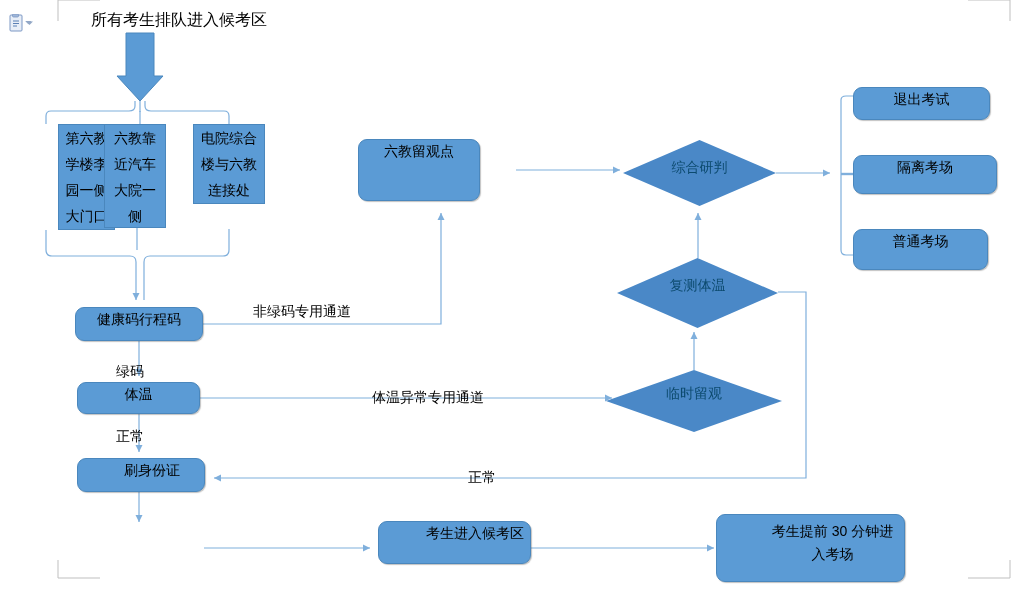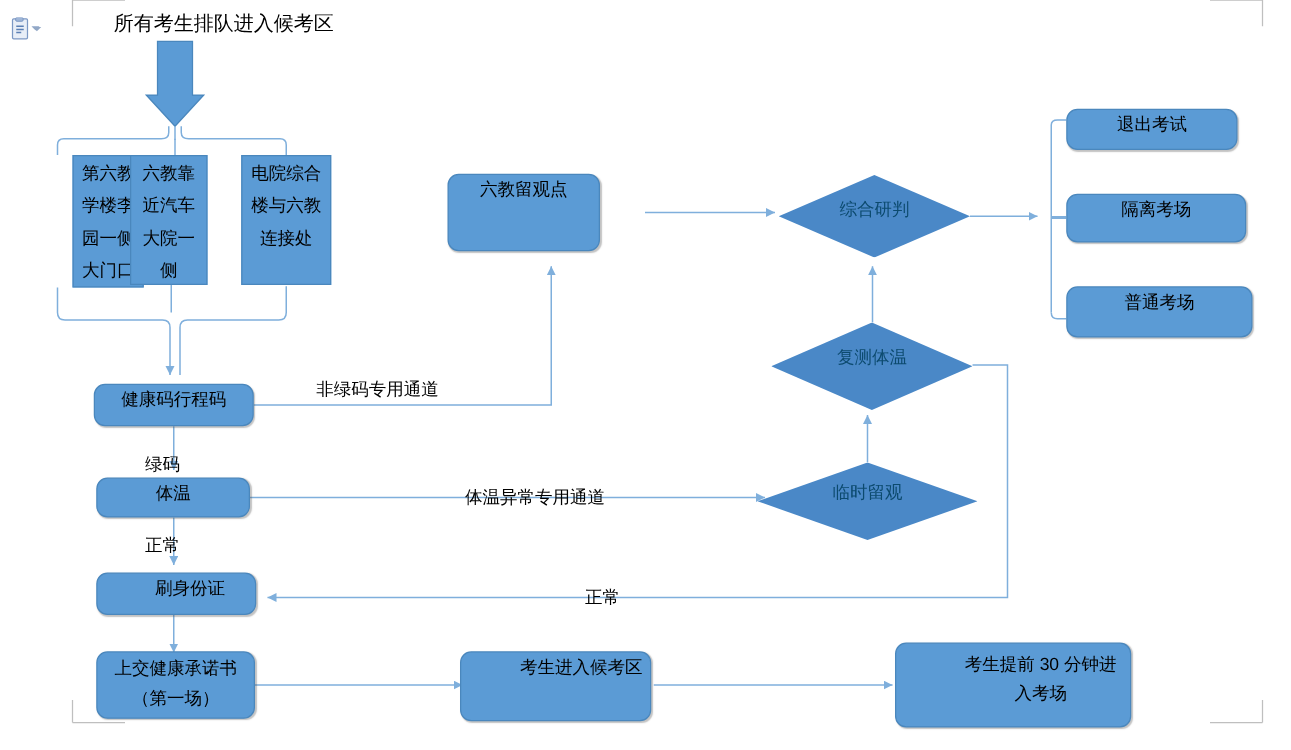--- a/index.html
+++ b/index.html
@@ -170,41 +170,38 @@
   <div class="title-text" style="left:72px;top:10px;">所有考生排队进入候考区</div>
 
   <div class="node rect" style="left:18px;top:124px;width:57px;height:106px;line-height:26px;margin-left:40px;">
     <span class="txt">第六教学楼李园一侧大门口</span>
   </div>
 
   <div class="node rect" style="left:104px;top:124px;width:62px;height:104px;line-height:26px;">
     <span class="txt">六教靠近汽车大院一侧</span>
   </div>
 
-  <div class="node rect" style="left:193px;top:124px;width:72px;height:104px;line-height:26px;">
+  <div class="node rect" style="left:193px;top:124px;width:72px;height:80px;line-height:26px;">
     <span class="txt">电院综合楼与六教连接处</span>
   </div>
 
   <div class="node round" style="left:77px;top:382px;width:123px;height:32px;">
     <span class="txt">体温</span>
   </div>
 
   <div class="node round" style="left:75px;top:307px;width:128px;height:34px;">
     <span class="txt">健康码行程码</span>
   </div>
 
   <div class="node round" style="left:77px;top:458px;width:128px;height:34px;padding-left:22px;">
     <span class="txt">刷身份证</span>
   </div>
 
-  <div class="node round" style="left:77px;top:521px;width:127px;height:54px;line-height:24px;">
-    <span class="txt">上交健康承诺书（第一场）</span>
-  </div>
-
-  <div class="node round" style="left:368px;top:521px;width:153px;height:56px;padding-left:41px;">
+
+  <div class="node round" style="left:378px;top:521px;width:153px;height:43px;padding-left:41px;">
     <span class="txt">考生进入候考区</span>
   </div>
 
   <div class="node round top-text" style="left:716px;top:514px;width:189px;height:68px;">
     <span class="txt">考生提前 30 分钟进入考场</span>
   </div>
 
   <div class="node round" style="left:358px;top:139px;width:122px;height:62px;">
     <span class="txt">六教留观点</span>
   </div>
@@ -225,21 +222,21 @@
   </div>
 
   <div class="node round" style="left:853px;top:87px;width:137px;height:33px;">
     <span class="txt">退出考试</span>
   </div>
 
   <div class="node round" style="left:853px;top:155px;width:144px;height:39px;">
     <span class="txt">隔离考场</span>
   </div>
 
-  <div class="node round" style="left:853px;top:229px;width:149px;height:41px;">
+  <div class="node round" style="left:853px;top:229px;width:135px;height:41px;">
     <span class="txt">普通考场</span>
   </div>
 
   <div class="label" style="left:253px;top:302px;">非绿码专用通道</div>
 
   <div class="label" style="left:116px;top:362px;">绿码</div>
 
   <div class="label" style="left:116px;top:427px;">正常</div>
 
   <div class="label" style="left:372px;top:388px;">体温异常专用通道</div>

